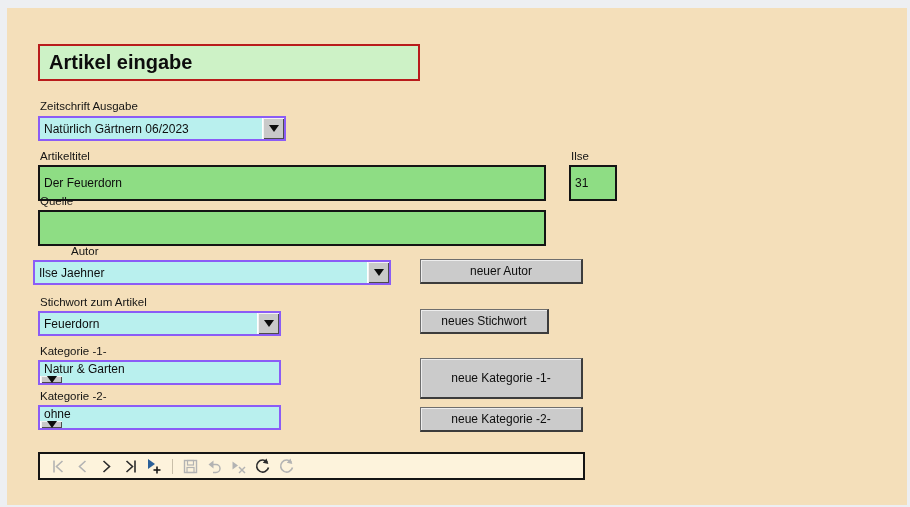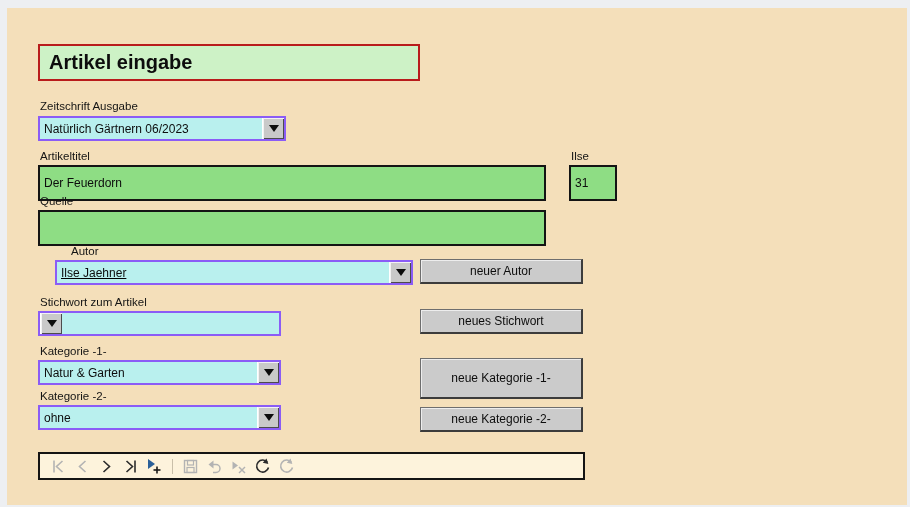--- a/index.html
+++ b/index.html
@@ -89,47 +89,48 @@
 
   <div class="abs lbl" style="left:33px; top:142px;">Artikeltitel</div>
   <input class="abs txt-input" style="left: 31px; top: 157px; width: 508px; height: 24px;" value="Der Feuerdorn">
   <div class="abs lbl" style="left:564px; top:142px;">Ilse</div>
   <input class="abs txt-input" style="left: 562px; top: 157px; width: 48px; height: 24px;" value="31">
 
   <div class="abs lbl" style="left:33px; top:187px;">Quelle</div>
   <input class="abs txt-input" style="left: 31px; top: 202px; width: 508px; height: 26px;" value="">
 
   <div class="abs lbl" style="left:33px; top:237px;margin-left:31px;">Autor</div>
-  <div class="abs combo" style="left:48px; top:252px; width:358px; height:25px;text-decoration:underline;">
+  <div class="abs combo" style="left:26px; top:252px; width:358px; height:25px;">
     <input class="combo-text" value="Ilse Jaehner" style="">
     <div class="combo-btn">
       <span class="tri-down"></span>
     </div>
   </div>
   <button class="abs btn" style="left:413px; top:251px; width:163px; height:25px;">neuer Autor</button>
 
   <div class="abs lbl" style="left:33px; top:288px;">Stichwort zum Artikel</div>
   <div class="abs combo" style="left:31px; top:303px; width:243px; height:25px;">
-    <div class="combo-btn">
-      <span class="tri-down"></span>
-    </div>
-  </div>
-  <button class="abs btn" style="left:413px; top:301px; width:163px; height:25px;">neues Stichwort</button>
+    <input class="combo-text" value="Feuerdorn" style="">
+    <div class="combo-btn">
+      <span class="tri-down"></span>
+    </div>
+  </div>
+  <button class="abs btn" style="left:413px; top:301px; width:129px; height:25px;">neues Stichwort</button>
 
   <div class="abs lbl" style="left:33px; top:337px;">Kategorie -1-</div>
-  <div class="abs combo" style="left:31px; top:352px; width:243px; height:25px;">
+  <div class="abs combo" style="left:31px; top:352px; width:243px; height:25px;flex-direction:column;">
     <input class="combo-text" value="Natur &amp; Garten" style="">
     <div class="combo-btn">
       <span class="tri-down"></span>
     </div>
   </div>
   <button class="abs btn" style="left:413px; top:350px; width:163px; height:41px;">neue Kategorie -1-</button>
 
   <div class="abs lbl" style="left:33px; top:382px;">Kategorie -2-</div>
-  <div class="abs combo" style="left:31px; top:397px; width:243px; height:25px;">
+  <div class="abs combo" style="left:31px; top:397px; width:243px; height:25px;flex-direction:column;">
     <input class="combo-text" value="ohne" style="">
     <div class="combo-btn">
       <span class="tri-down"></span>
     </div>
   </div>
   <button class="abs btn" style="left:413px; top:399px; width:163px; height:25px;">neue Kategorie -2-</button>
 
   <div class="abs navbar">
     <span class="nav-ico">
       <svg width="17" height="17" viewBox="0 0 17 17">

